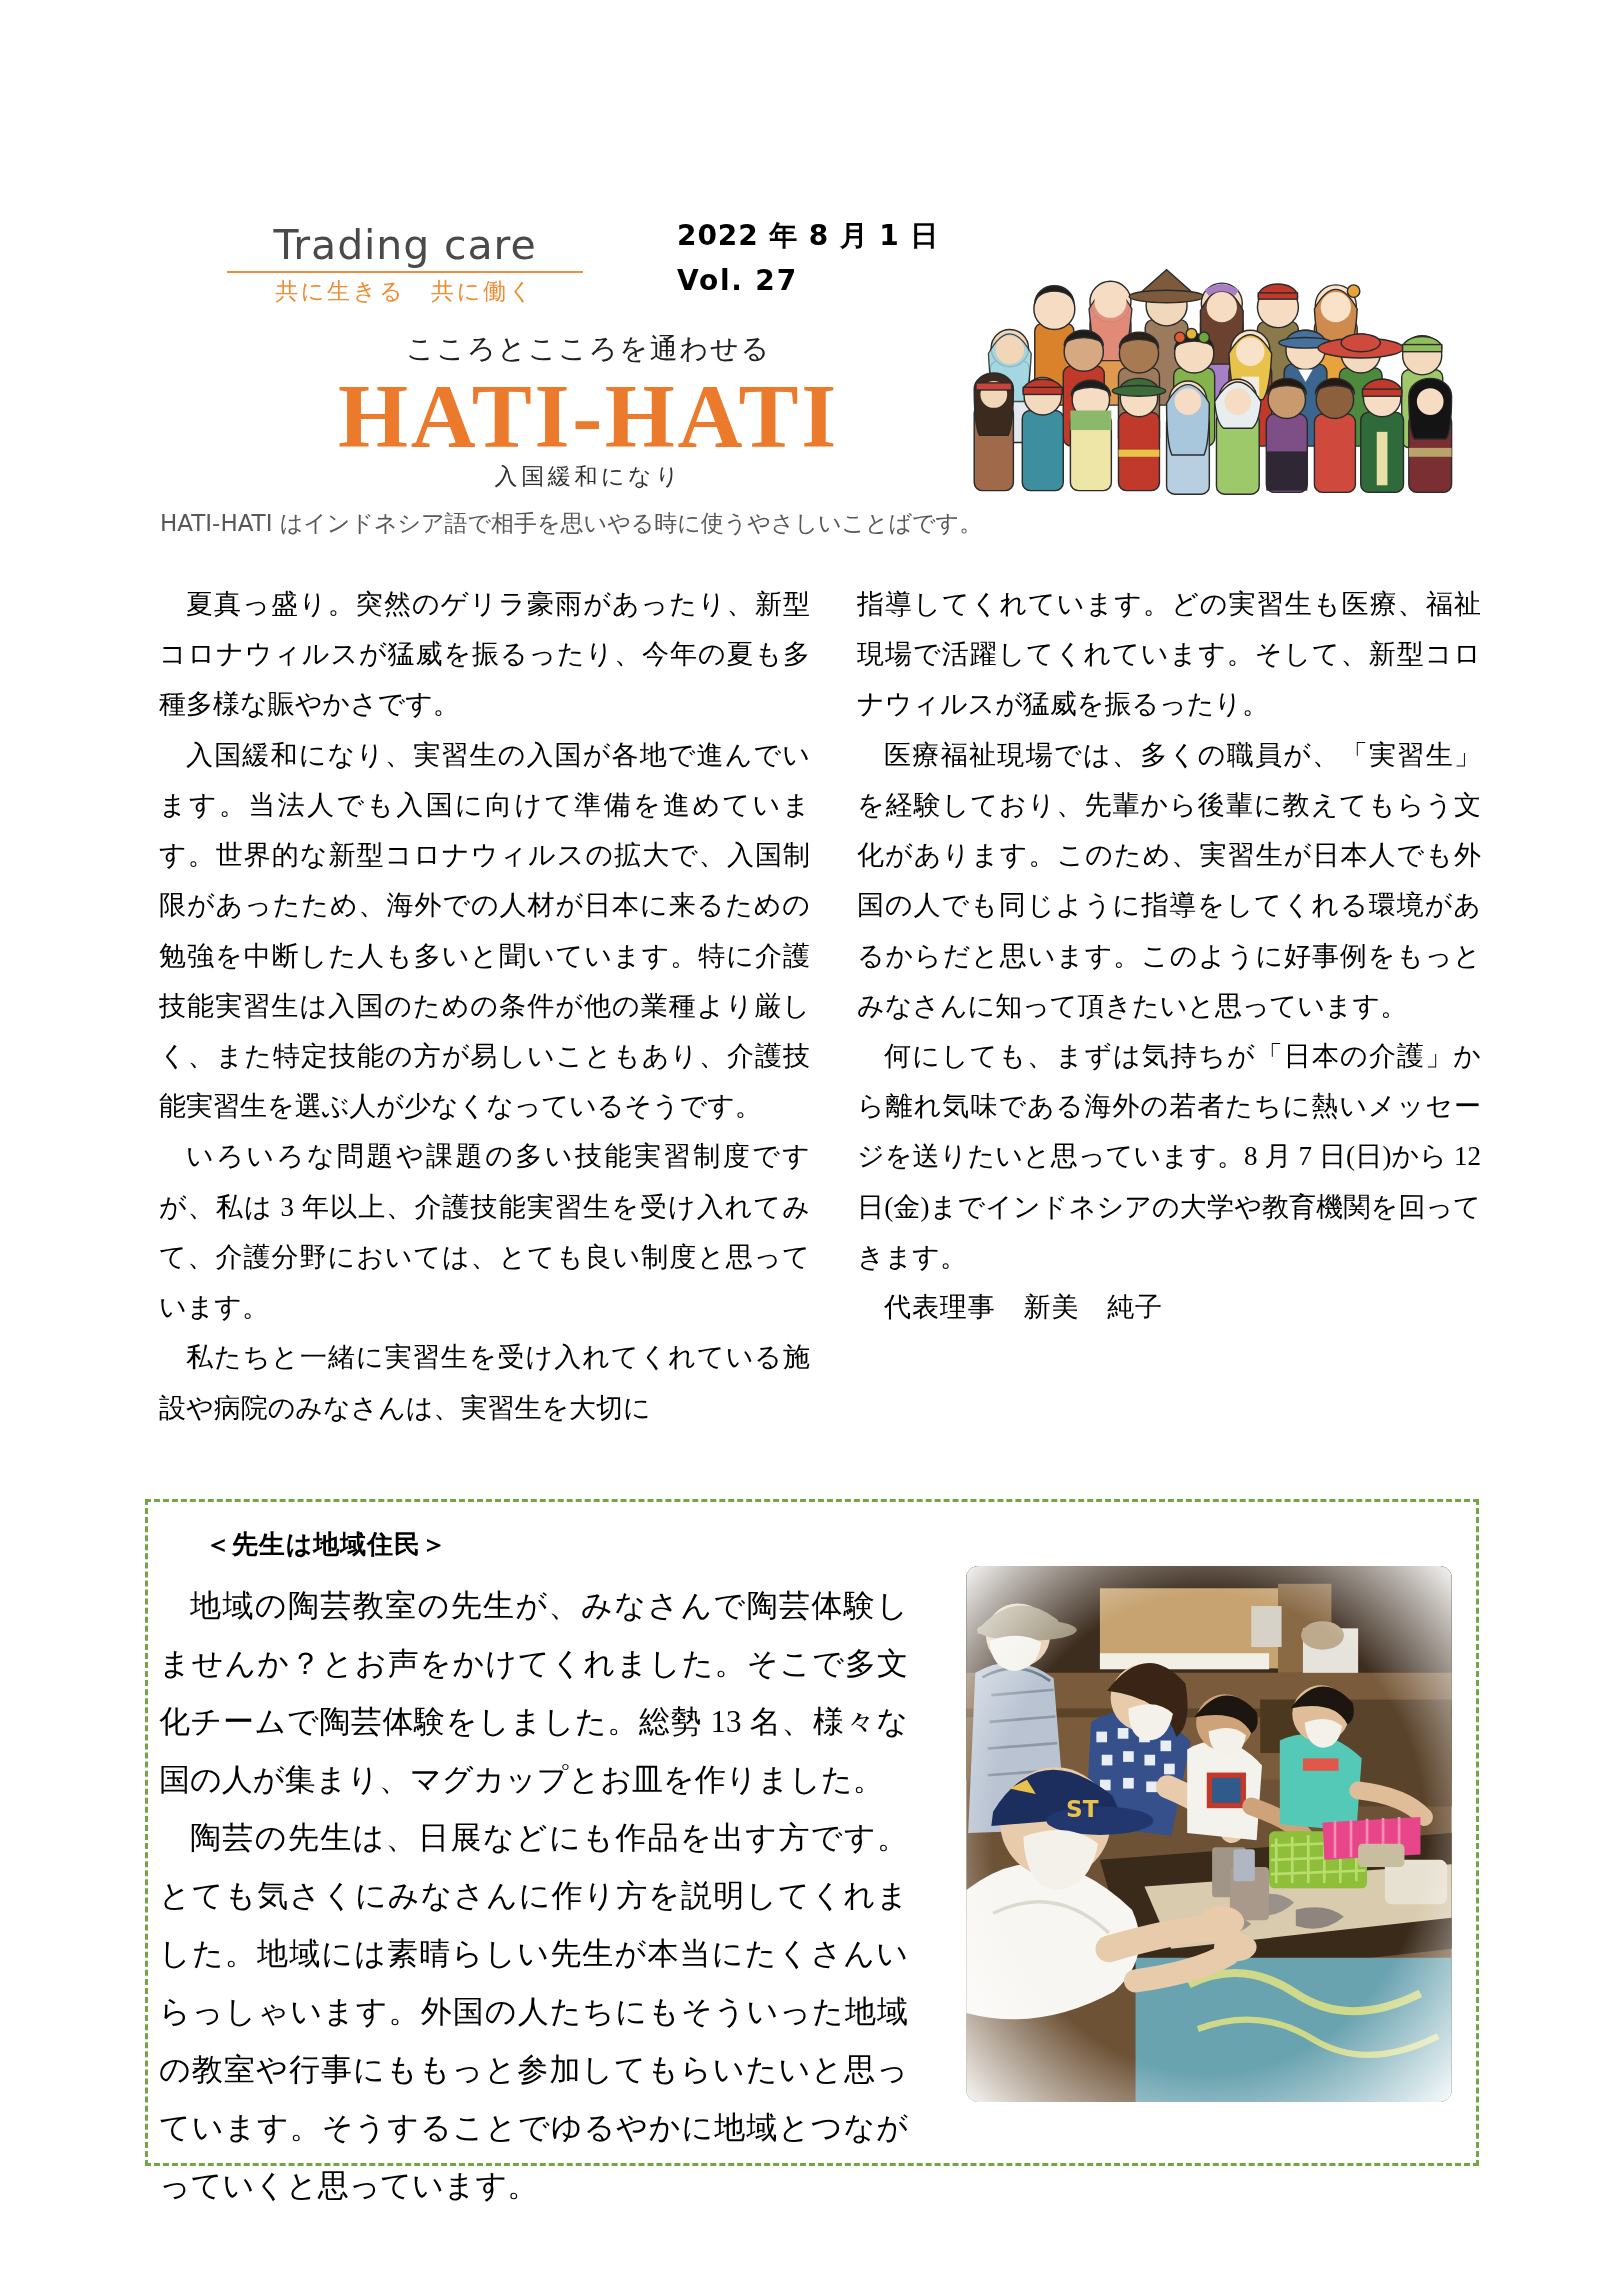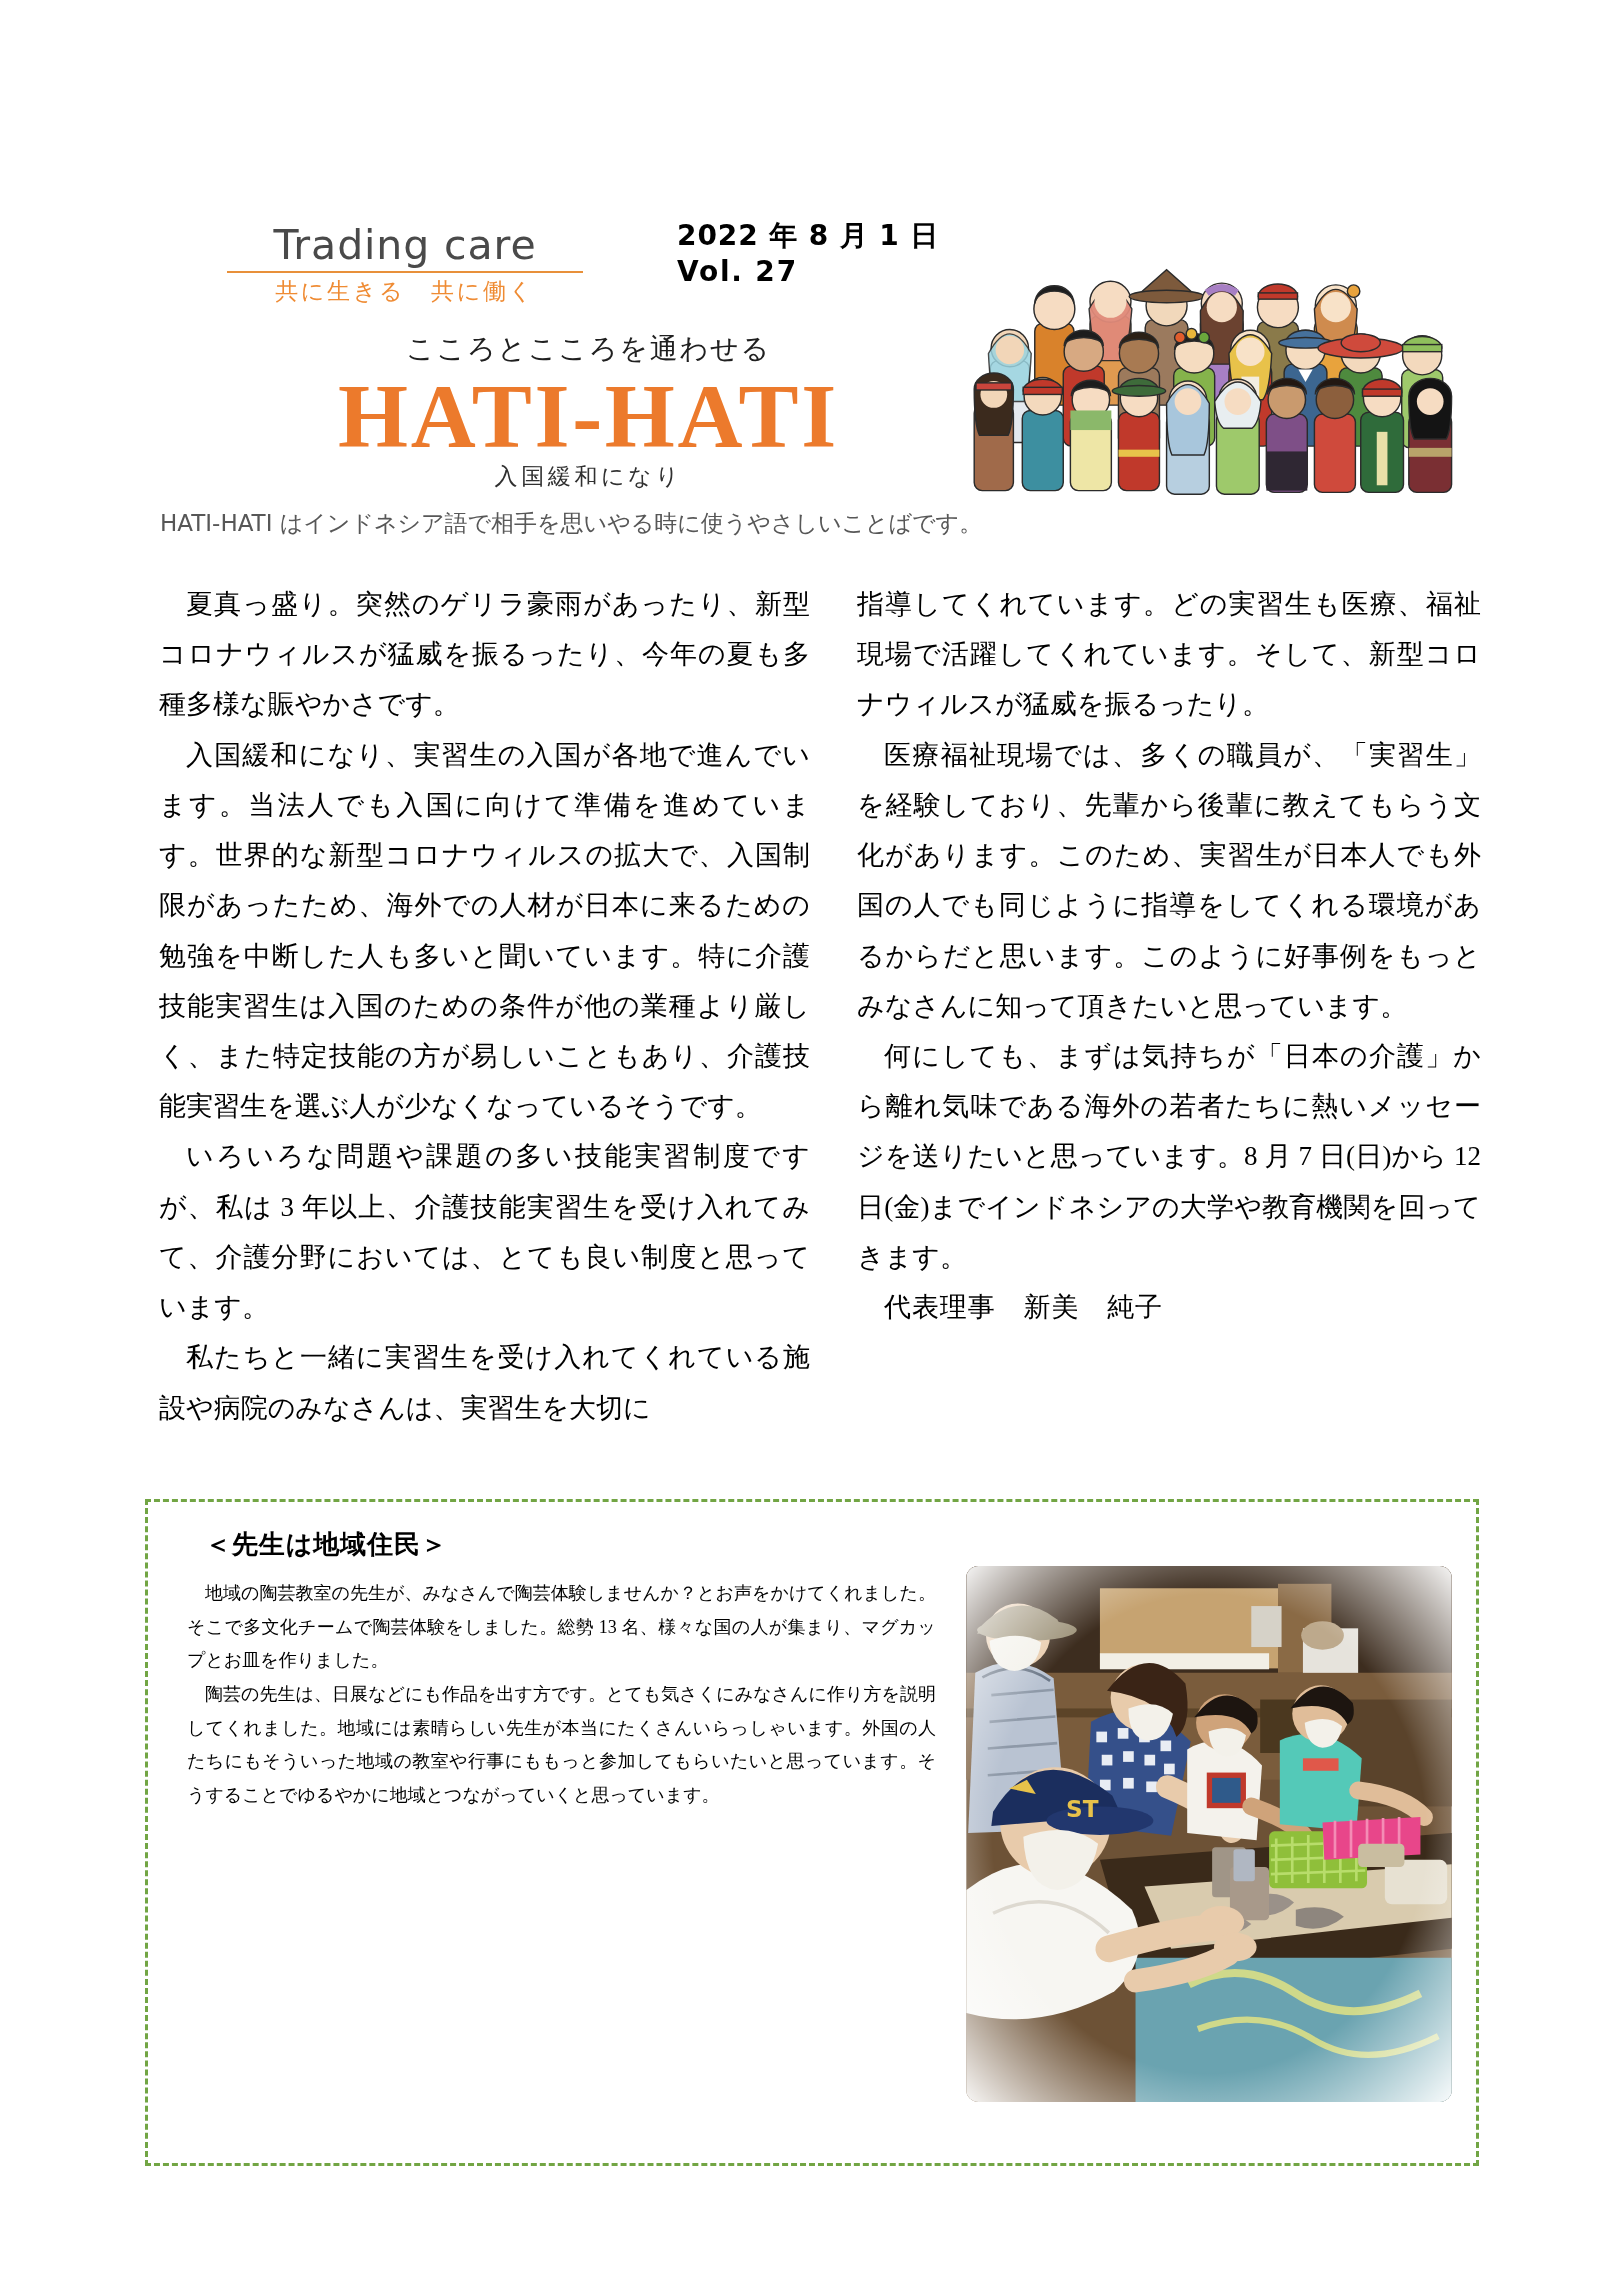--- a/index.html
+++ b/index.html
@@ -63,20 +63,21 @@
     font-family: "DejaVu Sans", sans-serif;
     font-weight: bold;
     color: #000;
   }
   .issue-date {
     font-size: 28px;
     letter-spacing: 0.9px;
     white-space: nowrap;
   }
   .issue-vol {
+    margin-top: 9px;
     font-size: 28px;
     letter-spacing: 1.8px;
     white-space: nowrap;
   }
 
   .title-block {
     position: absolute;
     left: 232px;
     top: 330px;
     width: 713px;
@@ -173,24 +174,24 @@
     top: 25px;
     font-family: "DejaVu Sans", sans-serif;
     font-weight: bold;
     font-size: 26px;
     color: #000;
     letter-spacing: 0.9px;
     white-space: nowrap;
   }
   .feature-body {
     position: absolute;
-    left: 39px;
+    left: 11px;
     top: 75px;
     width: 749px;
-    font-size: 18px;
+    font-size: 31px;
     line-height: 1.87;
     text-align: justify;
     text-justify: inter-character;
   }
   .feature-body p {
     margin: 0;
     text-indent: 1em;
   }
 
   

